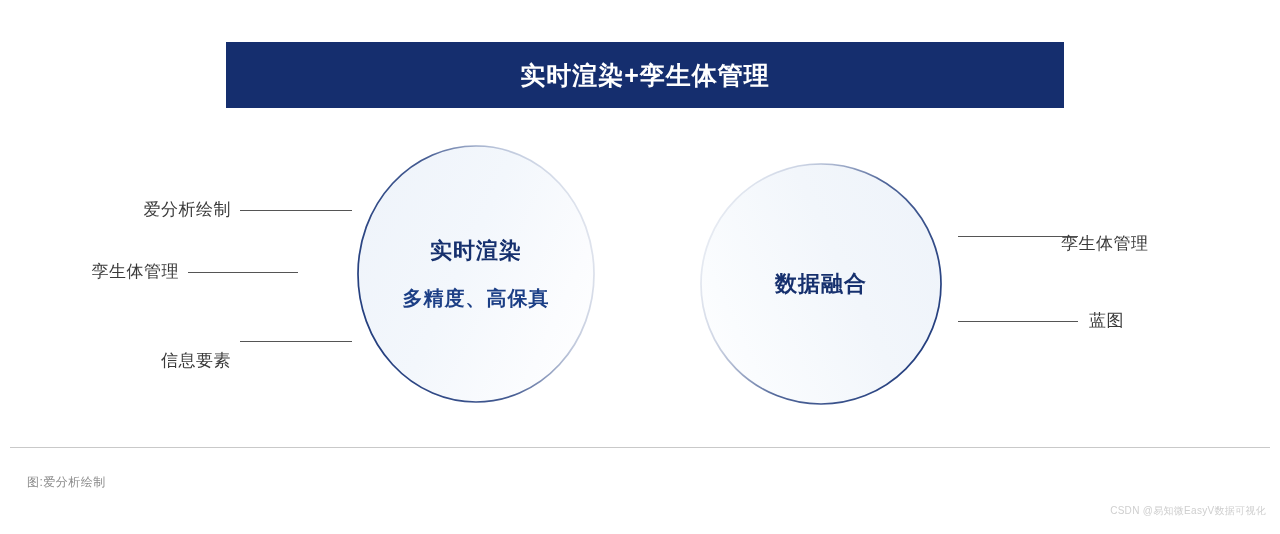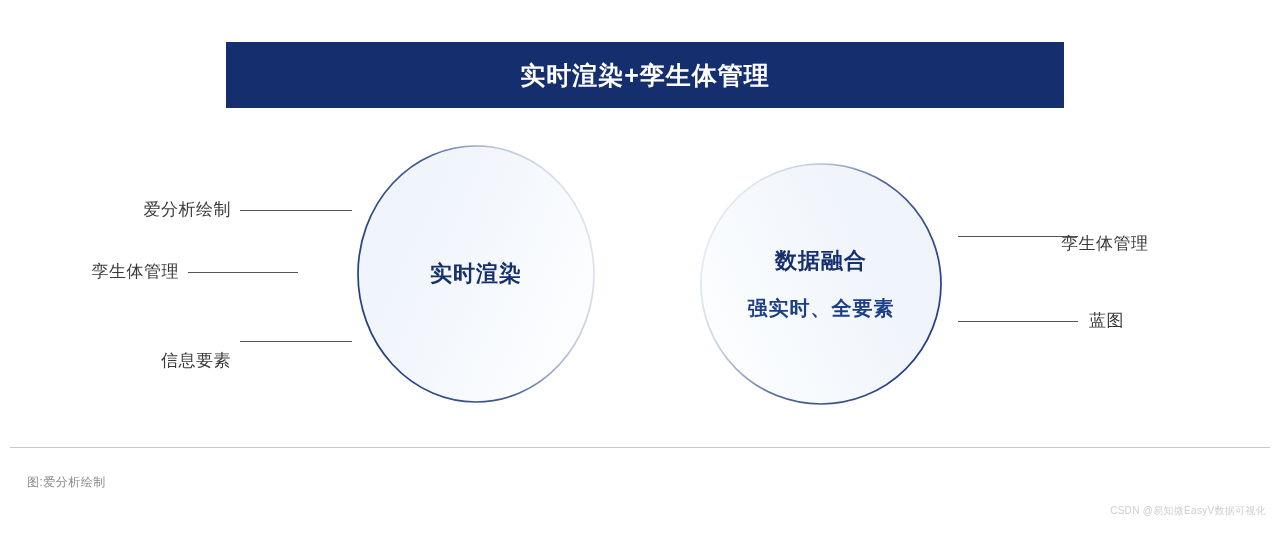--- a/index.html
+++ b/index.html
@@ -157,36 +157,36 @@
       <linearGradient id="ringGradLeft" x1="0" y1="0.55" x2="1" y2="0.15">
         <stop offset="0%" stop-color="#26407f" stop-opacity="1"></stop>
         <stop offset="42%" stop-color="#26407f" stop-opacity="0.85"></stop>
         <stop offset="70%" stop-color="#8e9dbf" stop-opacity="0.55"></stop>
         <stop offset="100%" stop-color="#c6cddc" stop-opacity="0.35"></stop>
       </linearGradient>
     </defs>
     <ellipse cx="119" cy="129" rx="118" ry="128" fill="none" stroke="url(#ringGradLeft)" stroke-width="1.7"></ellipse>
   </svg>
   <div class="c-title">实时渲染</div>
+  <div class="c-sub">多精度、高保真</div>
 </div>
 
 <div id="circle-right" class="circle">
   <svg class="ring" viewBox="0 0 242 242" preserveAspectRatio="none">
     <defs>
       <linearGradient id="ringGradRight" x1="1" y1="0.6" x2="0" y2="0.1">
         <stop offset="0%" stop-color="#26407f" stop-opacity="1"></stop>
         <stop offset="40%" stop-color="#26407f" stop-opacity="0.8"></stop>
         <stop offset="70%" stop-color="#9aa7c5" stop-opacity="0.45"></stop>
         <stop offset="100%" stop-color="#d3d9e5" stop-opacity="0.25"></stop>
       </linearGradient>
     </defs>
     <ellipse cx="121" cy="121" rx="120" ry="120" fill="none" stroke="url(#ringGradRight)" stroke-width="1.7"></ellipse>
   </svg>
   <div class="c-title">数据融合</div>
-  <div class="c-sub">强实时、全要素</div>
 </div>
 
 <div id="conn-left-1" class="connector"></div>
 <div id="conn-left-2" class="connector"></div>
 <div id="conn-left-3" class="connector"></div>
 <div id="conn-right-1" class="connector"></div>
 <div id="conn-right-2" class="connector"></div>
 
 <div id="label-left-1" class="outer-label left-side">爱分析绘制</div>
 <div id="label-left-2" class="outer-label left-side">孪生体管理</div>

